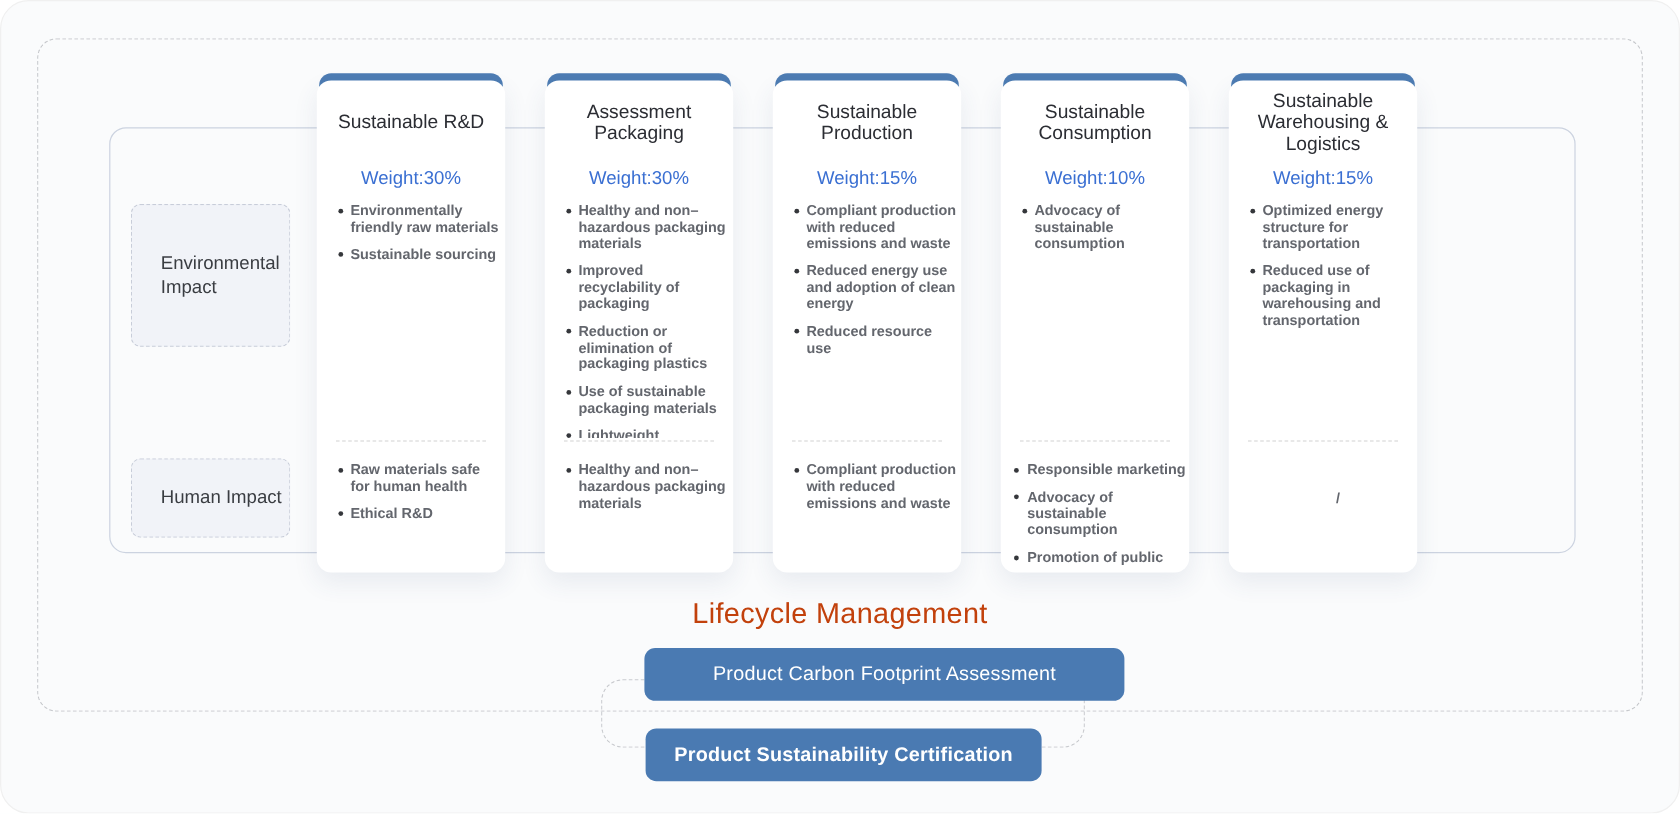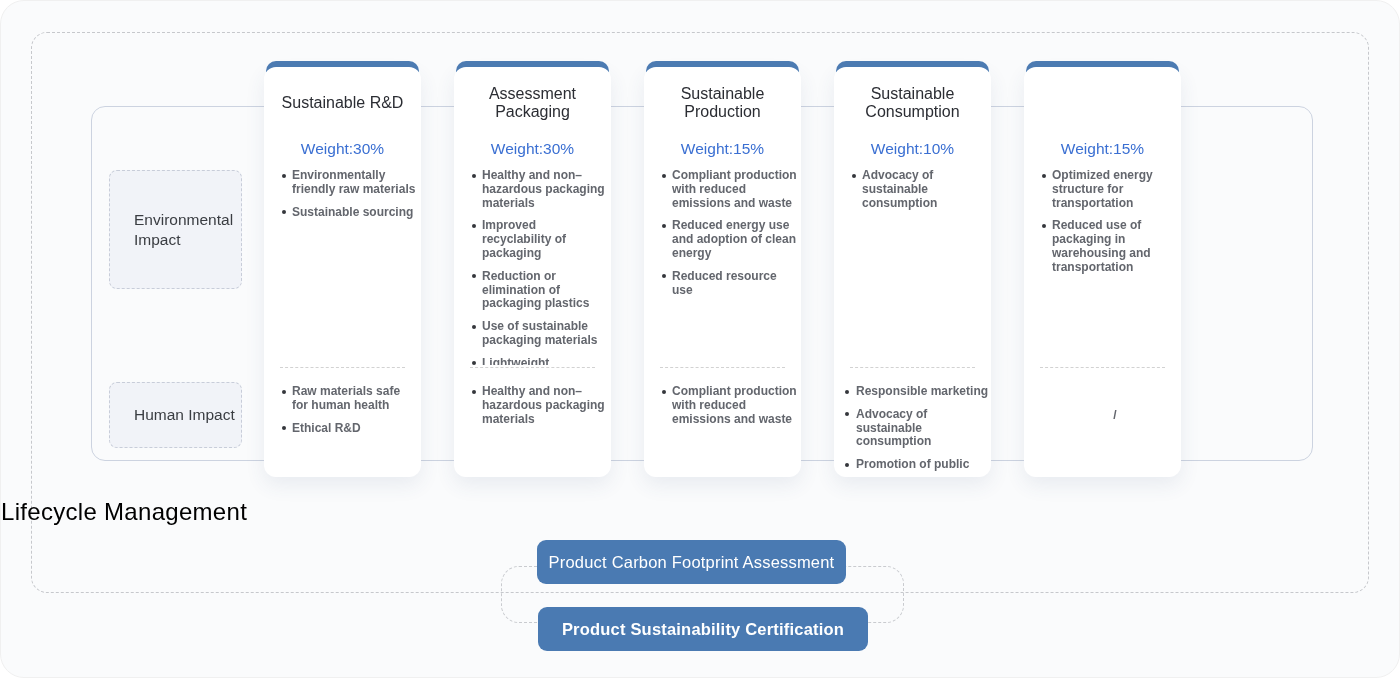--- a/index.html
+++ b/index.html
@@ -38,28 +38,28 @@
   ul.bullets li::before { content:""; position:absolute; left:-10px; top:4.6px;
     width:4px; height:4px; border-radius:50%; background:#35373b; }
   ul.bullets li.slash { text-align:center; margin-top:24px; }
   ul.bullets li.slash::before { display:none; }
   ul.bullets.tight { padding-right:18px; }
   ul.bullets.wide { padding-left:22px; padding-right:2px; }
   ul.bullets.wide li::before { left:-11px; }
   .divider { position:absolute; top:300px; left:16px; right:16px; border-top:1.5px dashed #d2d2d2; }
 
   
-  .lifecycle-title { position:absolute; left:0; right:0; top:497px; text-align:left;
-    font-size:24px; color:#000000; letter-spacing:0.3px; }
+  .lifecycle-title { position:absolute; left:0; right:0; top:497px; text-align:center;
+    font-size:24px; color:#c2410c; letter-spacing:0.3px; }
   .lifecycle-box { position:absolute; left:500px; top:565px; width:403px; height:57px;
     border:1.5px dashed #c9cbcf; border-radius:18px; }
   .pill { position:absolute; height:44px; background:#4a7ab2; border-radius:9px;
     display:flex; align-items:center; justify-content:center; color:#ffffff;
     font-size:16.5px; letter-spacing:0.2px; cursor:pointer; }
-  .pill.one { left:536px; top:539px; width:309px; }
+  .pill.one { left:536px; top:539px; width:400px; }
   .pill.two { left:537px; top:606px; width:330px;font-weight:bold; }
 </style>
 </head>
 <body>
 
 <div id="canvas">
 
   <div class="outer-frame"></div>
   <div class="inner-frame"></div>
 
@@ -132,20 +132,21 @@
           <li>Responsible marketing</li>
           <li>Advocacy of sustainable consumption</li>
           <li>Promotion of public welfare concepts</li>
         </ul>
     </div>
   </div>
 
   <div class="card" style="left:1023px">
     <div class="cap"></div>
     <div class="cbody">
+      <div class="ctitle">Sustainable Warehousing &amp; Logistics</div>
       <div class="cweight">Weight:15%</div>
       <ul class="bullets env tight">
           <li>Optimized energy structure for transportation</li>
           <li>Reduced use of packaging in warehousing and transportation</li>
         </ul>
       <div class="divider"></div>
       <ul class="bullets human">
           <li class="slash">/</li>
         </ul>
     </div>

